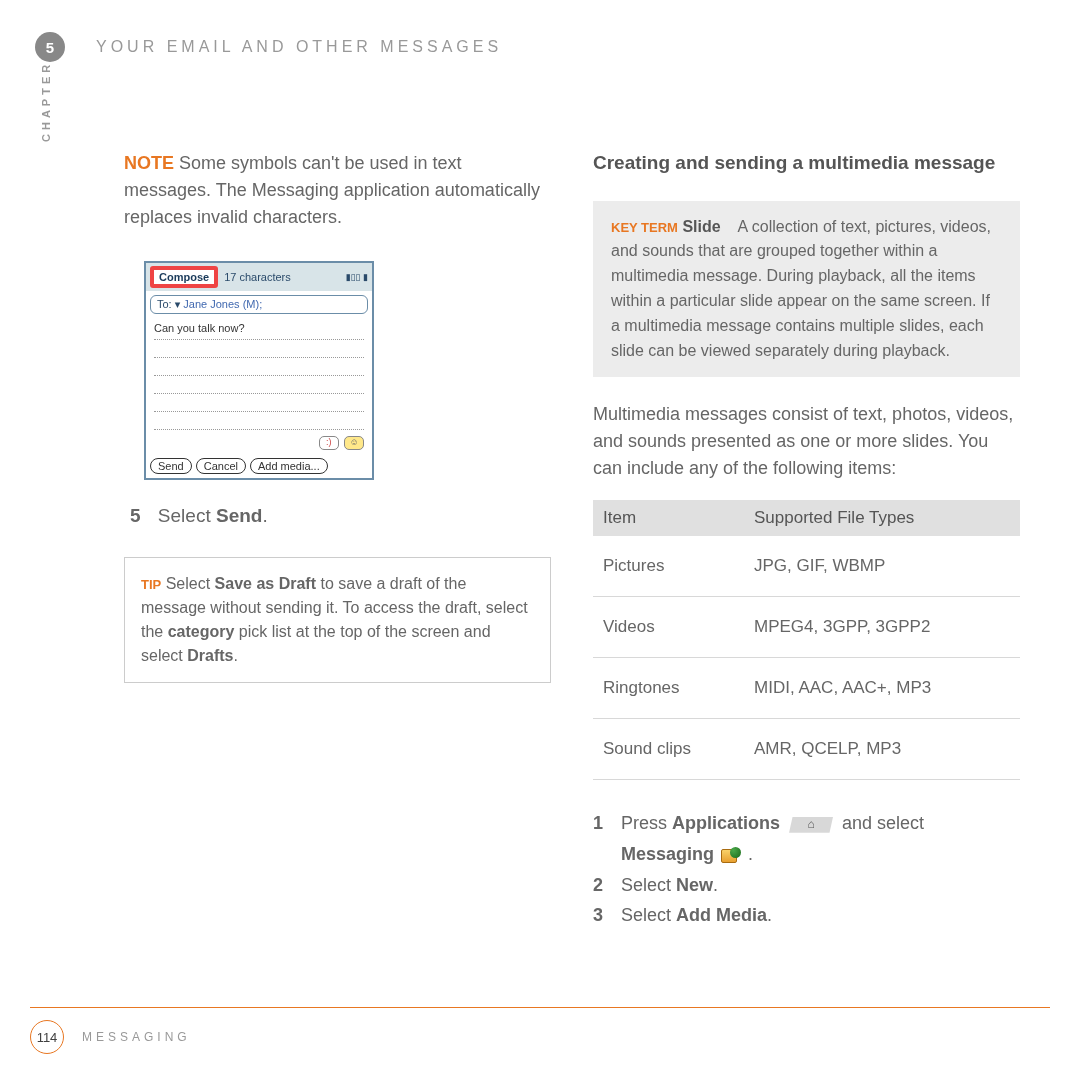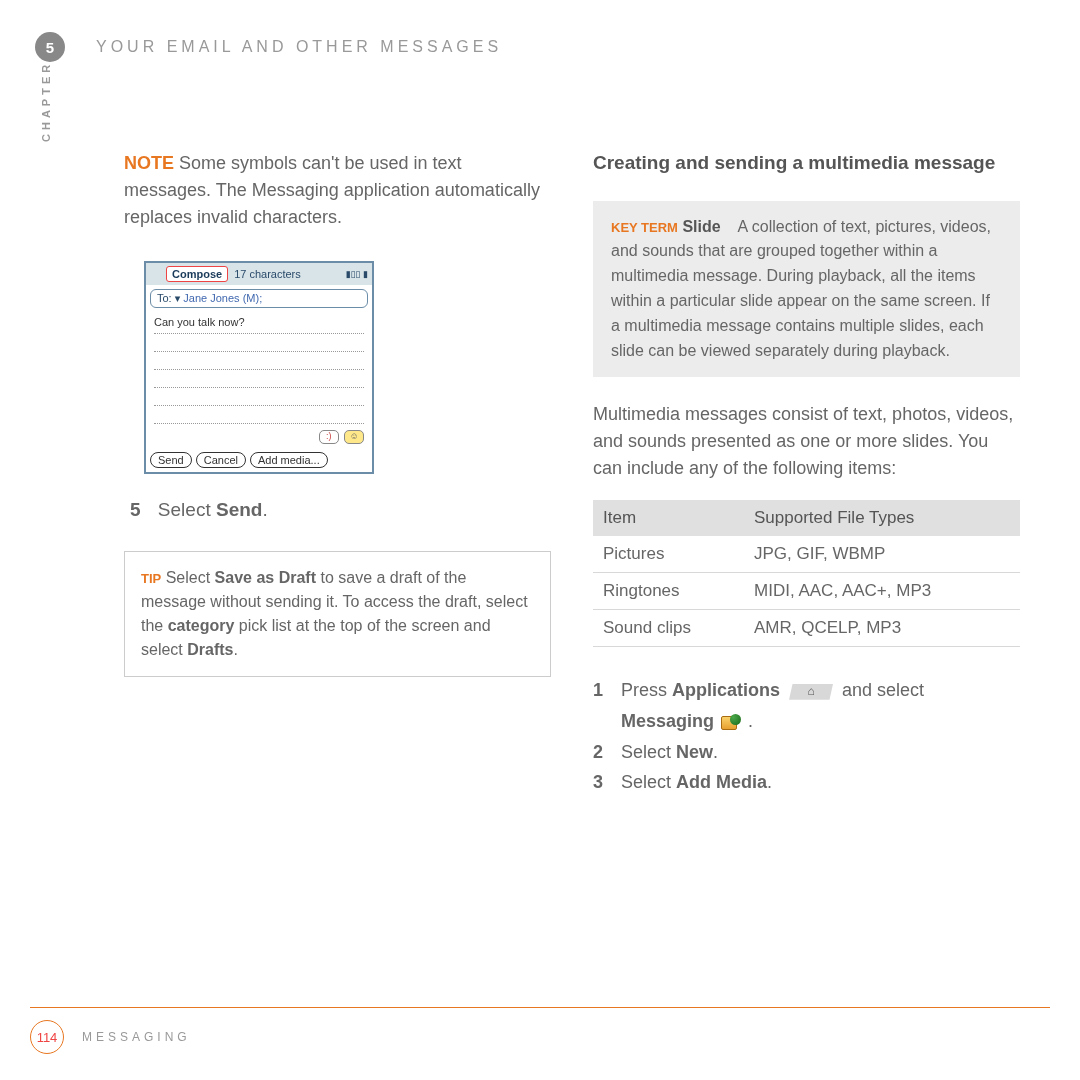--- a/index.html
+++ b/index.html
@@ -66,27 +66,26 @@
   }
   .ss-top {
     display: flex;
     align-items: center;
     padding: 3px 4px;
     background: #d8e4e8;
     font-size: 11px;
   }
   .ss-compose {
     background: #fff;
-    border: 1px solid #ef4444;
+    border: 4px solid #ef4444;
     border-radius: 3px;
     padding: 1px 5px;
     font-weight: bold;
     color: #1a3a5a;
     margin-right: 6px;
-    margin-left: 16px;
   }
   .ss-count { color: #2a4a6a; }
   .ss-signal { margin-left: auto; font-size: 9px; color: #2a4a6a; }
   .ss-to {
     border: 1px solid #6b8da8;
     border-radius: 6px;
     margin: 4px;
     padding: 2px 6px;
     font-size: 11px;
     color: #2a4a6a;
@@ -155,21 +154,21 @@
   .body-para { font-size: 18px; line-height: 1.5; color: #666; margin-bottom: 18px; }
   table.filetypes { width: 100%; border-collapse: collapse; font-size: 17px; margin-bottom: 28px; }
   table.filetypes th {
     background: #e0e0e0;
     text-align: left;
     padding: 8px 10px;
     color: #555;
     font-weight: normal;
   }
   table.filetypes td {
-    padding: 8px 10px;
+    padding: 20px 10px;
     border-bottom: 1px solid #d8d8d8;
     color: #666;
   }
   .steps-list .step-item {
     font-size: 18px;
     line-height: 1.7;
     color: #666;
     display: flex;
   }
   .steps-list .sn { font-weight: bold; width: 28px; flex-shrink: 0; }
@@ -228,21 +227,21 @@
     gap: 18px;
   }
   .page-num {
     width: 34px; height: 34px;
     border: 1.5px solid #e87722;
     border-radius: 50%;
     display: flex;
     align-items: center;
     justify-content: center;
     font-size: 13px;
-    color: #ef4444;
+    color: #404040;
   }
   .footer-label {
     font-size: 12px;
     letter-spacing: 4px;
     color: #999;
   }
 </style>
 </head>
 <body>
 
@@ -314,20 +313,24 @@
       <thead>
         <tr>
           <th>Item</th>
           <th>Supported File Types</th>
         </tr>
       </thead>
       <tbody>
         <tr>
           <td>Pictures</td>
           <td>JPG, GIF, WBMP</td>
+        </tr>
+        <tr>
+          <td>Videos</td>
+          <td>MPEG4, 3GPP, 3GPP2</td>
         </tr>
         <tr>
           <td>Ringtones</td>
           <td>MIDI, AAC, AAC+, MP3</td>
         </tr>
         <tr>
           <td>Sound clips</td>
           <td>AMR, QCELP, MP3</td>
         </tr>
       </tbody>

